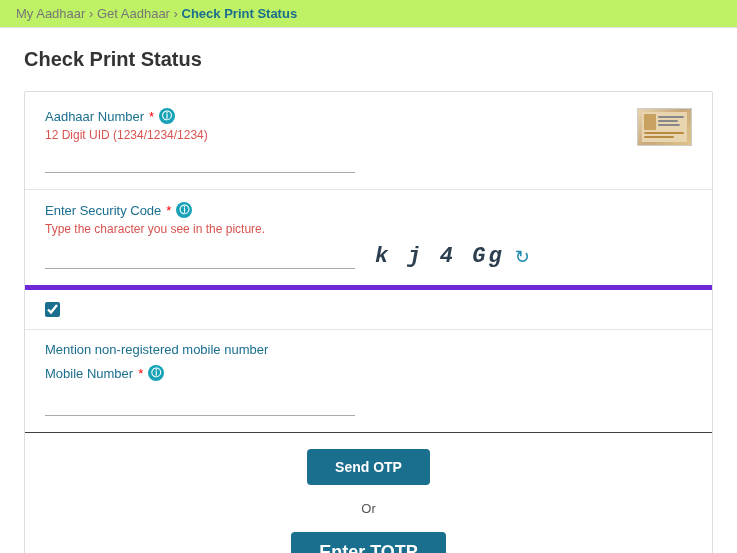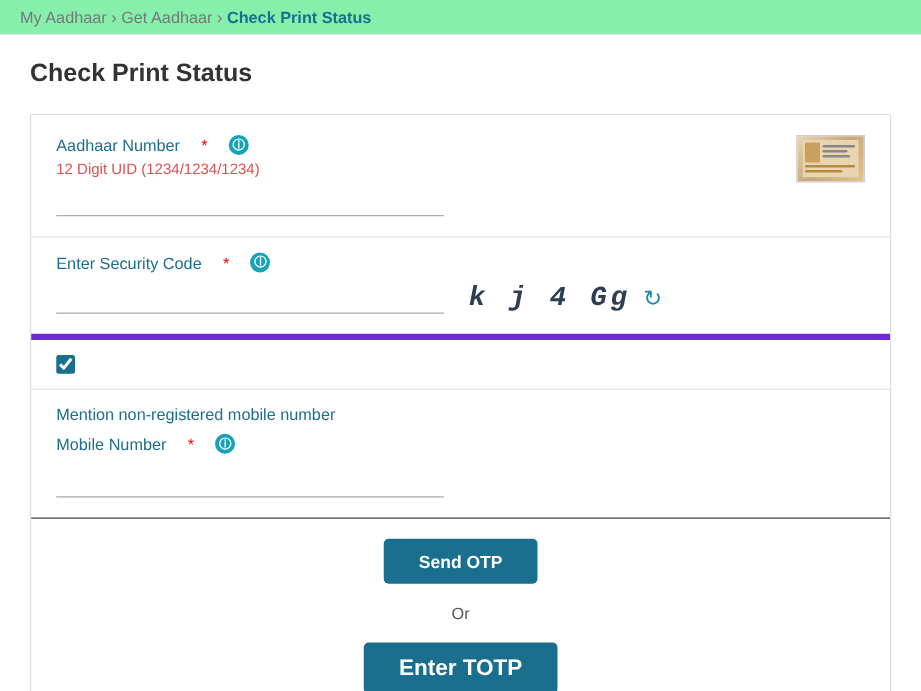--- a/index.html
+++ b/index.html
@@ -3,21 +3,21 @@
   <meta charset="utf-8">
   <style>
     * { box-sizing: border-box; margin: 0; padding: 0; }
     body {
       font-family: Arial, sans-serif;
       background: #fff;
       color: #333;
       font-size: 14px;
     }
     .breadcrumb {
-      background: #86efac;
+      background: #bef264;
       padding: 6px 16px;
       font-size: 13px;
       color: #555;
       border-bottom: 1px solid #e0e0e0;
     }
     .breadcrumb span {
       color: #777;
     }
     .breadcrumb .current {
       color: #1a6e8e;
@@ -44,21 +44,21 @@
     }
     .form-row:last-child {
       border-bottom: none;
     }
     .field-label {
       font-size: 13px;
       color: #1a6e8e;
       margin-bottom: 4px;
       display: flex;
       align-items: center;
-      gap: 17px;
+      gap: 5px;
     }
     .field-label .required {
       color: red;
     }
     .field-hint {
       font-size: 12px;
       color: #d9534f;
       margin-bottom: 6px;
     }
     .info-icon {
@@ -228,20 +228,21 @@
         </svg>
       </div>
     </div>
 
     <div class="captcha-row">
       <div class="field-label">
         <span>Enter Security Code</span>
         <span class="required">*</span>
         <span class="info-icon">ⓘ</span>
       </div>
+      <div class="field-hint">Type the character you see in the picture.</div>
       <div class="captcha-area">
         <input class="captcha-input" type="text" style="">
         <div class="captcha-image">
           <span class="captcha-text">k j  4 Gg</span>
           <span class="refresh-icon">↻</span>
         </div>
       </div>
     </div>
 
     <div class="checkbox-row">

